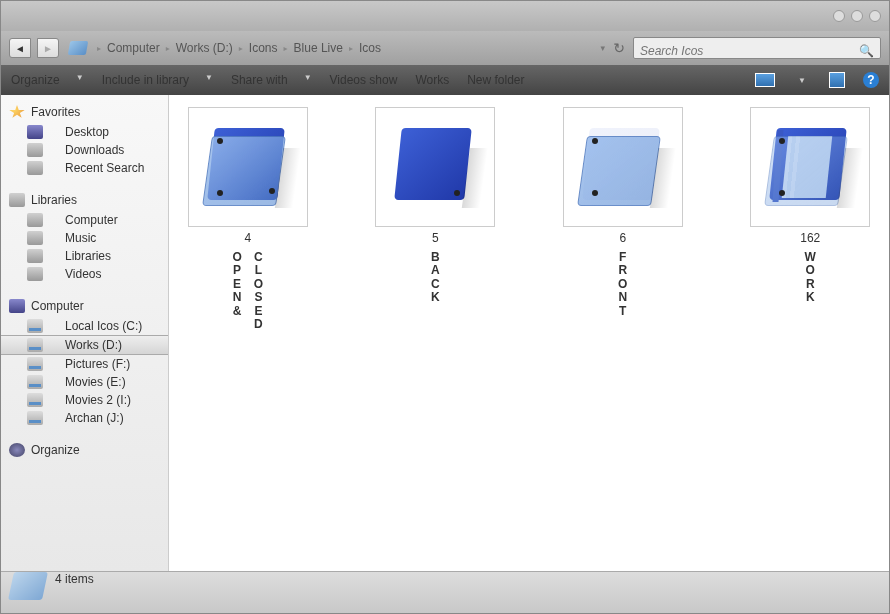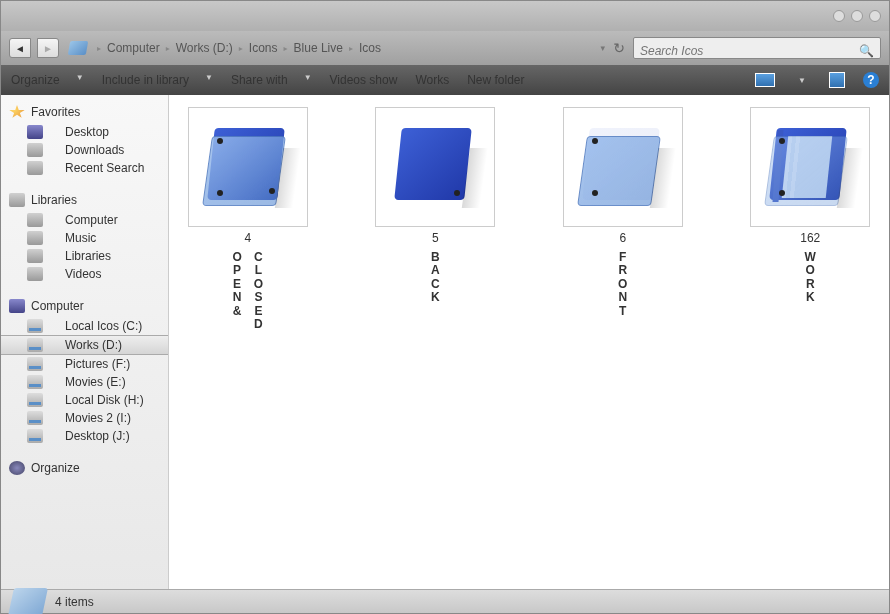--- a/index.html
+++ b/index.html
@@ -39,21 +39,21 @@
 .net{background:radial-gradient(#88b,#446);border-radius:50%}
 .spacer-v{height:12px}
 .content{flex:1;padding:12px 10px;overflow:auto}
 .items{display:flex;gap:50px;align-items:flex-start}
 .item{display:flex;flex-direction:column;align-items:center;width:140px}
 .thumb{width:120px;height:120px;background:#fff;border:1px solid #ccc;display:flex;align-items:center;justify-content:center}
 .item-num{margin-top:4px;color:#333}
 .item-name{margin-top:6px;display:flex;gap:12px;justify-content:center}
 .vert{display:flex;flex-direction:column;align-items:center;font-size:30px;font-weight:900;line-height:1.12;color:#000;font-family:Arial,sans-serif}
 .vert.small{font-size:26px}
-.statusbar{height:24px;background:linear-gradient(#ddd,#c8c8c8);border-top:1px solid #aaa;display:flex;align-items:center;padding:0 10px;gap:10px}
+.statusbar{height:42px;background:linear-gradient(#ddd,#c8c8c8);border-top:1px solid #aaa;display:flex;align-items:flex-start;padding:0 10px;gap:10px}
 .status-folder{width:34px;height:28px;background:linear-gradient(135deg,#bcd5ec,#7fa8d4);transform:skewX(-12deg);border-radius:3px}
 
 .folder-art{width:90px;height:90px;position:relative}
 .fa-back{position:absolute;left:8px;top:6px;width:70px;height:72px;background:linear-gradient(135deg,#3d60d6,#2038a8);border-radius:4px;transform:skewX(-6deg)}
 .fa-front{position:absolute;left:4px;top:14px;width:74px;height:70px;background:linear-gradient(135deg,rgba(150,185,235,.85),rgba(90,140,210,.6));border-radius:4px;transform:skewX(-8deg);border:1px solid rgba(70,110,180,.6)}
 .fa-spine{position:absolute;left:10px;top:8px;width:6px;height:72px;background:#3a58c4;transform:skewX(-4deg)}
 .fa-dot{position:absolute;width:6px;height:6px;background:#222;border-radius:50%}
 .fa-shadow{position:absolute;right:-4px;bottom:4px;width:18px;height:60px;background:linear-gradient(90deg,rgba(0,0,0,.15),transparent);transform:skewX(-8deg)}
 .folder-work .fa-pages{position:absolute;left:20px;top:14px;width:44px;height:62px;background:linear-gradient(90deg,#e8f0fb 0 4px,#d6e4f6 4px 8px,#e8f0fb 8px 12px,#d6e4f6 12px 100%);transform:skewX(-6deg)}
 .folder-front-only .fa-back{opacity:.08}
@@ -176,29 +176,25 @@
       <div class="tree-item">
           <span class="ic drive"></span>
           <span>Pictures (F:)</span>
         </div>
       <div class="tree-item">
           <span class="ic drive"></span>
           <span>Movies (E:)</span>
         </div>
       <div class="tree-item">
           <span class="ic drive"></span>
-          <span>Local Disk (H:)</span>
-        </div>
-      <div class="tree-item">
-          <span class="ic drive"></span>
           <span>Movies  2 (I:)</span>
         </div>
       <div class="tree-item">
           <span class="ic drive"></span>
-          <span>Desktop (J:)</span>
+          <span>Archan (J:)</span>
         </div>
       <div class="spacer-v"></div>
       <div class="group-title">
           <span class="ic net"></span>
           <span>Organize</span>
         </div>
     </div>
 
     <div class="content">
       <div class="items" id="items">

